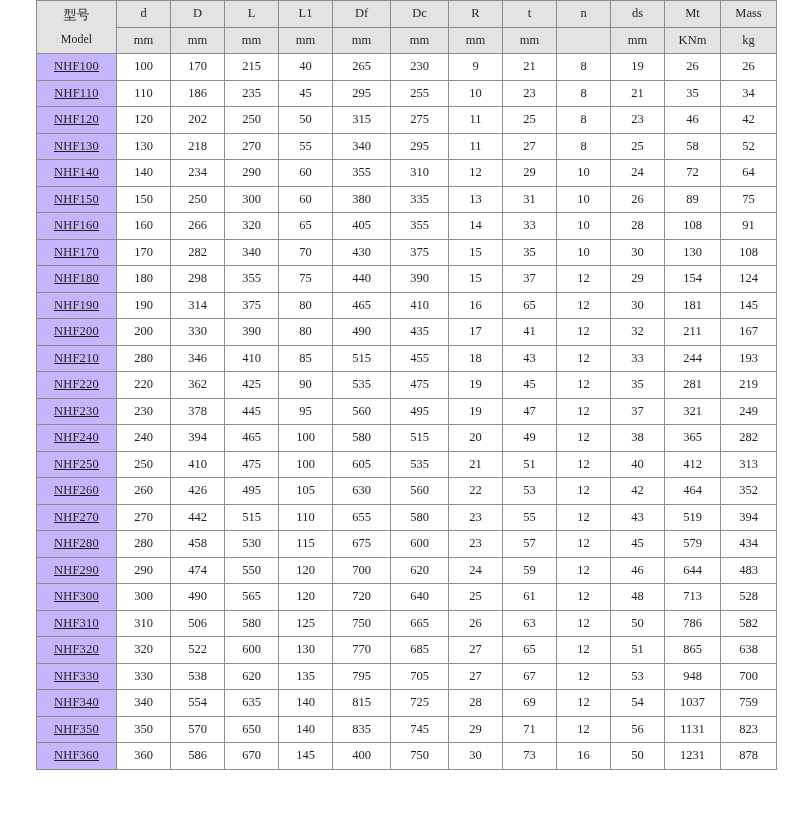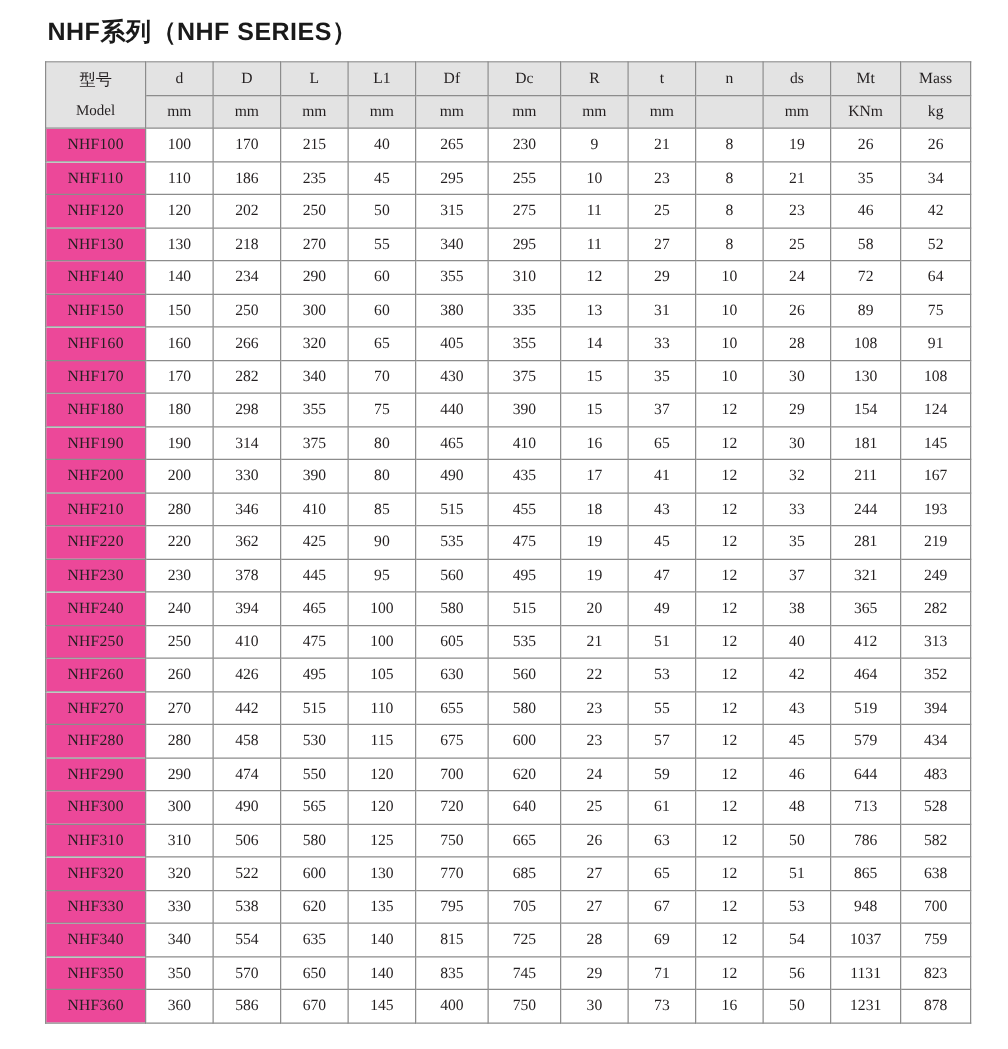--- a/index.html
+++ b/index.html
@@ -56,23 +56,24 @@
     margin-left: 28px;
   }
   .unit-row td {
     background: #e3e3e3;
     font-size: 12.5px;
     height: 24px;
     line-height: 24px;
     margin-top: 24px;
   }
   td.model-cell {
-    background: #ec4899;
+    background: #c4b5fd;
     font-size: 13px;
     letter-spacing: 0.2px;
+    text-decoration: underline;
   }
   td.model-head {
     background: #e3e3e3;
     font-size: 13.5px;
     line-height: 1.25;
     height: 49px;
     padding: 2px 0;
   }
   td.model-head .cn {
     display: block;
@@ -89,21 +90,20 @@
   .col-num   { width: 54px; }
   .col-df    { width: 58px; }
   .col-mt    { width: 56px; }
   .col-mass  { width: 56px; }
 </style>
 </head>
 <body>
 
 <div class="page">
 
-  <div class="title">NHF系列（NHF SERIES）</div>
 
   <div class="table-wrap">
     <table class="spec">
       <colgroup>
         <col class="col-model">
         <col class="col-num">
           <col class="col-num">
           <col class="col-num">
           <col class="col-num">
         <col class="col-df">

